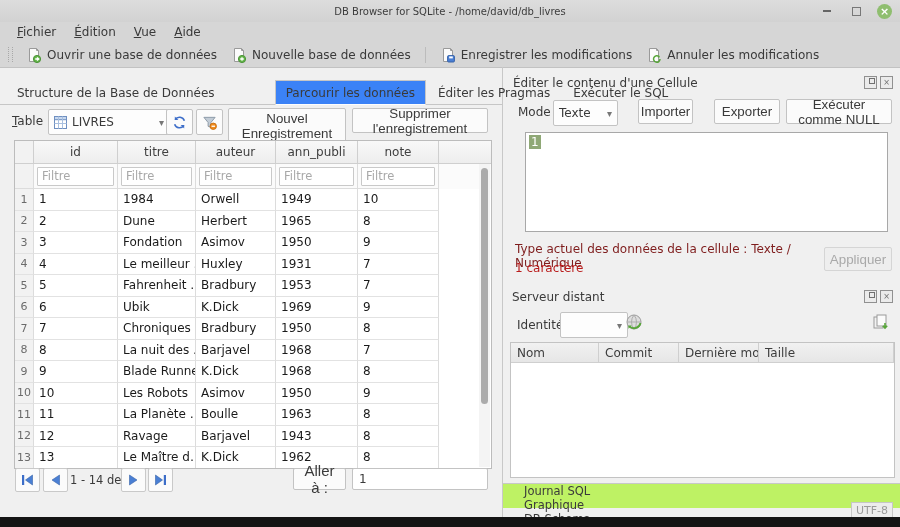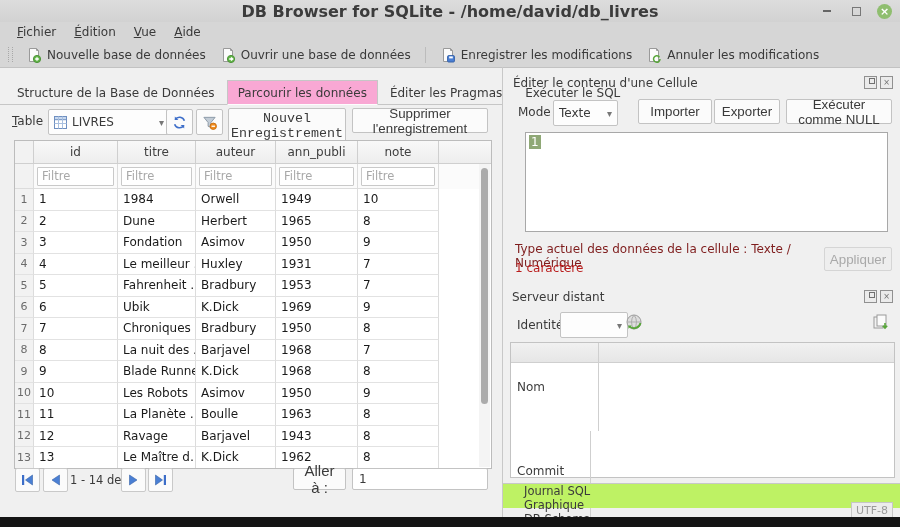--- a/index.html
+++ b/index.html
@@ -2,21 +2,21 @@
 <html><head>
 <meta charset="utf-8">
 <style>
   html,body{margin:0;padding:0;background:#222;}
   .window{position:relative;width:900px;height:527px;background:#f0f0f0;overflow:hidden;
           font-family:"DejaVu Sans","Liberation Sans",sans-serif;font-size:12px;color:#3a3a3a;}
 
   
   .titlebar{position:absolute;top:0;left:0;right:0;height:22px;background:linear-gradient(#dddddd,#d2d2d2);
             border-bottom:1px solid #c4c4c4;display:flex;align-items:center;justify-content:center;}
-  .title{font-weight:bold;color:#3c3c3c;font-size:16px;}
+  .title{font-weight:normal;color:#3c3c3c;font-size:10px;}
   .win-controls{position:absolute;right:8px;top:0;height:22px;display:flex;align-items:center;gap:13px;}
   .wc{width:16px;height:16px;display:flex;align-items:center;justify-content:center;color:#666;font-size:11px;line-height:1;cursor:default;}
   .wc-min-bar{width:8px;height:1.5px;background:#666;}
   .wc-rest{width:7px;height:7px;border:1.4px solid #777;}
   .wc-close{background:#8fbe6f;border-radius:50%;width:15px;height:15px;color:#fff;font-size:11px;font-weight:bold;display:flex;align-items:center;justify-content:center;}
 
   
   .menubar{position:absolute;top:22px;left:0;right:0;height:20px;background:#d6d6d6;display:flex;align-items:center;padding-left:8px;}
   .menu-item{display:inline-block;padding:2px 9px;color:#3a3a3a;}
   .ufl::first-letter{text-decoration:underline;}
@@ -26,31 +26,31 @@
            display:flex;align-items:center;padding-left:6px;}
   .tb-handle{width:3px;height:15px;border-left:1px dotted #a8a8a8;border-right:1px dotted #a8a8a8;margin:0 6px 0 2px;}
   .tb-item{display:flex;align-items:center;gap:5px;padding:2px 7px;color:#3a3a3a;}
   .tb-sep{width:1px;height:16px;background:#bcbcbc;margin:0 7px;}
   .ticon{width:16px;height:16px;flex:0 0 auto;}
 
   
   .tabline{position:absolute;top:104px;left:0;width:503px;height:1px;background:#c6c6c6;}
   .doc-tabs{position:absolute;top:80px;left:6px;height:25px;display:flex;align-items:stretch;z-index:2;}
   .dtab{padding:5px 10px 4px;margin-right:1px;color:#3a3a3a;border:1px solid transparent;}
-  .dtab.active{background:#f9a8d4;border:1px solid #c6c6c6;border-bottom-color:#fdfdfd;}
+  .dtab.active{background:#3b82f6;border:1px solid #c6c6c6;border-bottom-color:#fdfdfd;margin-left:48px;}
 
   .lbl-table{position:absolute;left:12px;top:114px;display:inline-block;}
   .combo{background:#fdfdfd;border:1px solid #c3c3c3;border-radius:2px;display:flex;align-items:center;padding:0 5px;gap:5px;}
   .combo .chev{margin-left:auto;color:#777;font-size:10px;}
   .combo-table{position:absolute;left:48px;top:109px;width:110px;height:24px;}
   .sq-btn{position:absolute;width:25px;height:24px;background:#fbfbfb;border:1px solid #c3c3c3;border-radius:2px;
           display:flex;align-items:center;justify-content:center;}
   .push-btn{background:#fbfbfb;border:1px solid #c3c3c3;border-radius:2px;display:flex;align-items:center;justify-content:center;
             color:#3a3a3a;}
-  .btn-newrec{position:absolute;left:228px;top:108px;width:118px;height:36px;font-family:Liberation Mono, monospace;}
+  .btn-newrec{position:absolute;left:228px;top:108px;width:118px;height:36px;}
   .btn-delrec{position:absolute;left:352px;top:108px;width:136px;height:25px;}
 
   
   .grid{position:absolute;left:14px;top:140px;width:476px;height:327px;background:#fff;border:1px solid #bcbcbc;overflow:hidden;}
   .g-row{display:flex;height:21.5px;align-items:stretch;}
   .g-head{height:22px;background:linear-gradient(#f8f8f8,#ededed);border-bottom:1px solid #cfcfcf;}
   .g-filter{height:25px;background:#fbfbfb;}
   .gc{border-right:1px solid #dcdcdc;display:flex;align-items:center;padding-left:5px;box-sizing:border-box;color:#1a1a1a;overflow:hidden;white-space:nowrap;}
   .g-head .gc{justify-content:center;padding-left:0;color:#404040;border-right:1px solid #cfcfcf;}
   .g-body .gc{border-bottom:1px solid #e2e2e2;}
@@ -81,40 +81,40 @@
 
   
   .dock-title{position:absolute;color:#3a3a3a;}
   .dock-icons{position:absolute;display:flex;gap:3px;}
   .dki{width:11px;height:11px;border:1px solid #909090;background:#ebebeb;color:#707070;font-size:8px;line-height:1;
        display:flex;align-items:center;justify-content:center;position:relative;}
   .dki .inner-sq{width:4px;height:4px;border:1px solid #707070;position:absolute;right:1px;top:1px;background:#ebebeb;}
 
   .lbl-mode{position:absolute;left:518px;top:105px;}
   .combo-mode{position:absolute;left:553px;top:100px;width:53px;height:24px;}
-  .btn-import{position:absolute;left:638px;top:99px;width:74px;height:25px;}
+  .btn-import{position:absolute;left:638px;top:99px;width:55px;height:25px;}
   .btn-export{position:absolute;left:714px;top:99px;width:66px;height:25px;}
   .btn-null{position:absolute;left:786px;top:99px;width:106px;height:25px;}
   .btn-import::first-letter,.btn-export::first-letter{text-decoration:underline;}
 
   .cell-edit{position:absolute;left:525px;top:132px;width:363px;height:100px;background:#fff;border:1px solid #a8a8a8;
              padding:2px 3px;box-sizing:border-box;font-size:12px;}
   .sel-green{background:#8fa876;color:#fff;padding:0 2px;}
 
   .type-info{position:absolute;left:515px;top:242px;width:300px;color:#7f1d1d;}
   .char-count{position:absolute;left:515px;top:261px;color:#b91c1c;}
   .btn-apply{position:absolute;left:824px;top:247px;width:68px;height:24px;color:#a9a9a9;background:#eeeeee;border:1px solid #d5d5d5;}
 
   .lbl-ident{position:absolute;left:517px;top:318px;}
   .combo-ident{position:absolute;left:560px;top:312px;width:56px;height:24px;}
   .btn-globe{position:absolute;left:624px;top:312px;left:624px;width:26px;height:24px;background:transparent;border:none;}
   .btn-clone{position:absolute;left:868px;top:310px;width:26px;height:24px;background:transparent;border:none;display:flex;align-items:center;justify-content:center;}
 
   .rtable{position:absolute;left:510px;top:342px;width:385px;height:136px;background:#fff;border:1px solid #c3c3c3;box-sizing:border-box;}
-  .rt-head{display:flex;height:19px;background:linear-gradient(#f1f1f1,#e6e6e6);border-bottom:1px solid #cfcfcf;flex-direction:column;}
+  .rt-head{display:flex;height:19px;background:linear-gradient(#f1f1f1,#e6e6e6);border-bottom:1px solid #cfcfcf;}
   .rt-hc{border-right:1px solid #cfcfcf;display:flex;align-items:center;padding-left:6px;box-sizing:border-box;color:#3d3d3d;
          overflow:hidden;white-space:nowrap;}
   .r0{width:88px;flex:0 0 88px;} .r1{width:80px;flex:0 0 80px;} .r2{width:80px;flex:0 0 80px;} .r3{flex:1;}
 
   
   .dock-tabbar{position:absolute;left:503px;right:0;top:483px;height:24px;background:#bef264;border-top:1px solid #c8c8c8;
                display:flex;align-items:stretch;padding-left:10px;flex-direction:column;}
   .btab{display:flex;align-items:center;padding:0 11px;color:#3a3a3a;font-size:11.5px;}
   .btab.active{background:#fdfdfd;border:1px solid #c8c8c8;border-top:none;}
 
@@ -150,32 +150,32 @@
     <span class="menu-item ufl">Aide</span>
   </div>
 
   <div class="toolbar">
     <span class="tb-handle"></span>
     <span class="tb-item">
       <svg class="ticon" viewBox="0 0 16 16">
         <path d="M3.5 1.5h7l2 2v11h-9z" fill="#fbfbfb" stroke="#9a9a9a"></path>
         <path d="M10.5 1.5v2h2" fill="none" stroke="#9a9a9a"></path>
         <circle cx="11" cy="12" r="3.6" fill="#64b54a" stroke="#4c9338"></circle>
-        <path d="M11 10.2v3.6M9.2 12h3.6" stroke="#fff" stroke-width="1.3"></path>
+        <path d="M9.2 12h3M11 10.4l1.8 1.6-1.8 1.6" fill="none" stroke="#fff" stroke-width="1.3"></path>
       </svg>
-      <span>Nouvelle base de données</span>
+      <span>Ouvrir une base de données</span>
     </span>
     <span class="tb-item">
       <svg class="ticon" viewBox="0 0 16 16">
         <path d="M3.5 1.5h7l2 2v11h-9z" fill="#fbfbfb" stroke="#9a9a9a"></path>
         <path d="M10.5 1.5v2h2" fill="none" stroke="#9a9a9a"></path>
         <circle cx="11" cy="12" r="3.6" fill="#64b54a" stroke="#4c9338"></circle>
-        <path d="M9.2 12h3M11 10.4l1.8 1.6-1.8 1.6" fill="none" stroke="#fff" stroke-width="1.3"></path>
+        <path d="M11 10.2v3.6M9.2 12h3.6" stroke="#fff" stroke-width="1.3"></path>
       </svg>
-      <span>Ouvrir une base de données</span>
+      <span>Nouvelle base de données</span>
     </span>
     <span class="tb-sep"></span>
     <span class="tb-item">
       <svg class="ticon" viewBox="0 0 16 16">
         <path d="M3.5 1.5h7l2 2v11h-9z" fill="#fbfbfb" stroke="#9a9a9a"></path>
         <path d="M10.5 1.5v2h2" fill="none" stroke="#9a9a9a"></path>
         <rect x="7.6" y="8.6" width="6.8" height="6.4" rx="1" fill="#4a7fd4" stroke="#3763a8"></rect>
         <rect x="9.2" y="9.4" width="3.6" height="2" fill="#fff"></rect>
       </svg>
       <span>Enregistrer les modifications</span>

